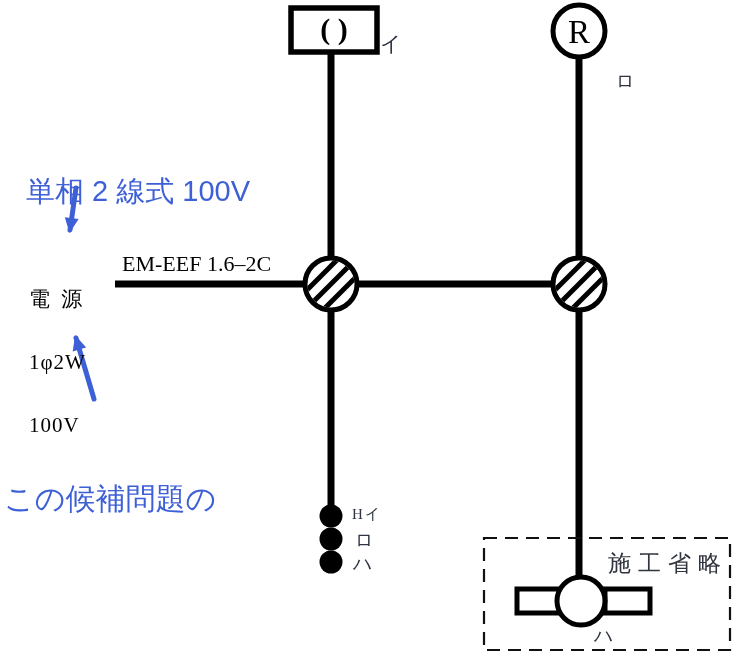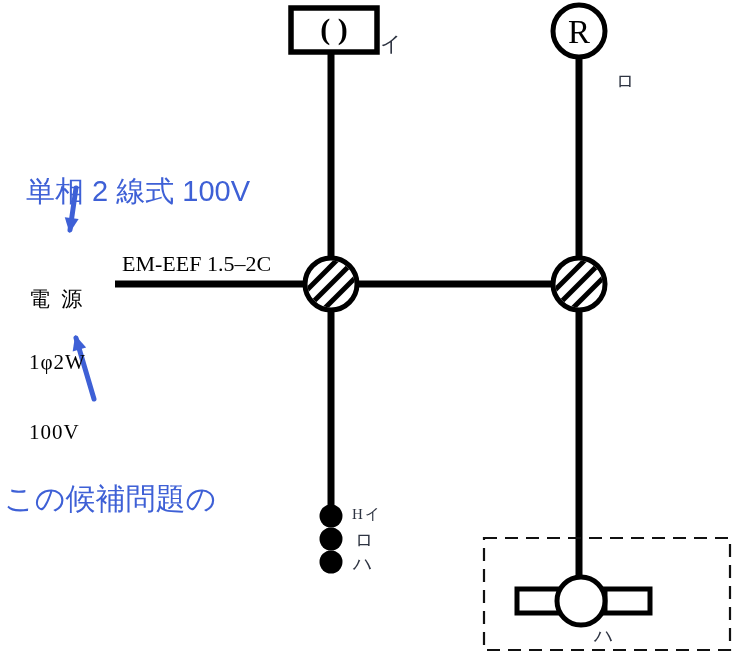--- a/index.html
+++ b/index.html
@@ -96,25 +96,26 @@
   <div class="swrow serif" style="left:355px;top:528px;font-size:18px;">
     <span>ロ</span>
   </div>
   <div class="swrow serif" style="left:353px;top:551px;font-size:19px;">
     <span>ハ</span>
   </div>
 
   <div class="txt serif power">
     <span class="row" style="letter-spacing:3px;">電 源</span>
     <span class="row" style="letter-spacing:1px;">1φ2W</span>
-    <span class="row" style="letter-spacing:1px;margin-top:7px;">100V</span>
+    <span class="row" style="letter-spacing:1px;">100V</span>
   </div>
 
-  <span class="txt serif cable">EM-EEF 1.5–2C</span>
+  <span class="txt serif cable">EM-EEF 1.6–2C</span>
 
+  <span class="txt serif omit">施工省略</span>
 
   <div class="blue-note" style="left:15px;top:94px;margin-left:11px;">
     <div>単相 2 線式 100V</div>
   </div>
   <div class="blue-note" style="left:4px;top:399px;line-height:40px;font-size:30px;">
     <div>この候補問題の</div>
   </div>
 
 </div>
 

